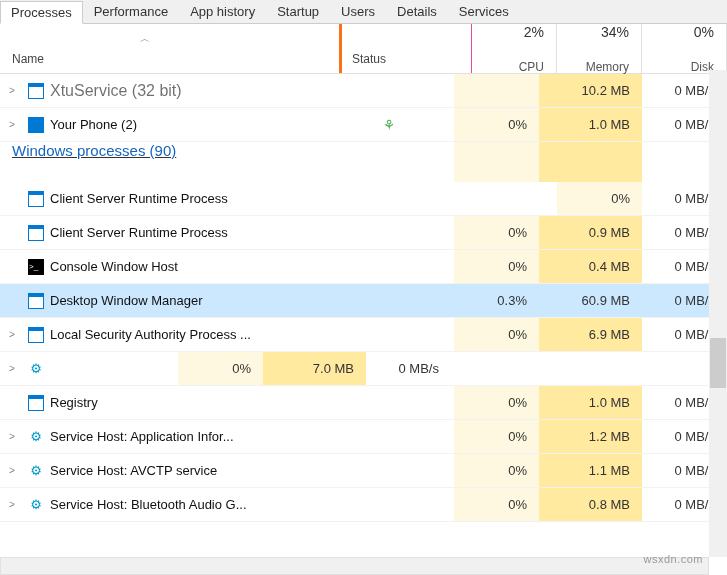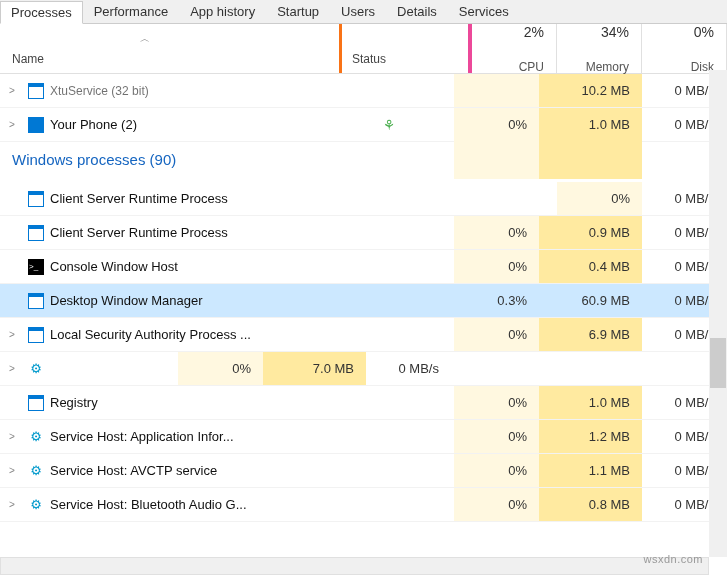--- a/index.html
+++ b/index.html
@@ -5,21 +5,21 @@
     * { margin: 0; padding: 0; box-sizing: border-box; font-family: "Segoe UI", Tahoma, sans-serif; }
     body { background: #fff; font-size: 12px; color: #333; width: 727px; height: 575px; overflow: hidden; position: relative; }
     
     .tabs { display: flex; border-bottom: 1px solid #ccc; background: #f0f0f0; }
     .tab { padding: 3px 10px; cursor: pointer; font-size: 13px; border: 1px solid transparent; }
     .tab.active { background: #fff; border: 1px solid #ccc; border-bottom: 1px solid #fff; position: relative; top: 1px; }
     
     .header-row { display: flex; background: #fff; border-bottom: 1px solid #e0e0e0; height: 50px; position: relative; }
     .chevron-up { position: absolute; left: 140px; top: 8px; font-size: 10px; color: #666; }
     .header-name { flex: 1; padding: 28px 0 6px 12px; font-size: 12px; color: #444; border-right: 3px solid #f97316; }
-    .header-status { width: 130px; padding: 28px 0 6px 10px; font-size: 12px; color: #444; border-right: 4px solid #ec4899; }
+    .header-status { width: 130px; padding: 28px 0 6px 10px; font-size: 12px; color: #444; border-right: 1px solid #ec4899; }
     .header-col { width: 85px; text-align: right; padding: 6px 12px 6px 0; display: flex; flex-direction: column; justify-content: center; border-right: 1px solid #e0e0e0; }
     .header-pct { font-size: 14px; color: #333; }
     .header-label { font-size: 12px; color: #555; margin-top: 20px; }
     
     .rows { height: calc(100% - 95px); overflow-y: hidden; }
     .row { display: flex; align-items: center; height: 34px; border-bottom: 1px solid #f2f2f2; }
     .row.selected { background: #cce8ff; }
     .row.selected .cpu-col, .row.selected .mem-col, .row.selected .disk-col { background: transparent !important; }
     
     .expand-cell { width: 24px; text-align: center; color: #888; font-size: 10px; }
@@ -32,25 +32,25 @@
     .icon-gear { display: flex; align-items: center; justify-content: center; font-size: 13px; color: #0099cc; }
     
     .name-cell { flex: 1; padding-left: 2px; font-size: 13px; color: #111; overflow: hidden; white-space: nowrap; text-overflow: ellipsis; }
     .status-cell { width: 130px; text-align: center; }
     .leaf { width: 16px; height: 16px; color: #4CAF50; font-size: 14px; }
     
     .cpu-col { width: 85px; text-align: right; padding-right: 12px; font-size: 13px; background: #fff8e0; height: 100%; display: flex; align-items: center; justify-content: flex-end; }
     .mem-col { width: 103px; text-align: right; padding-right: 12px; font-size: 13px; background: #ffeaa0; height: 100%; display: flex; align-items: center; justify-content: flex-end; }
     .disk-col { width: 85px; text-align: right; padding-right: 12px; font-size: 13px; height: 100%; display: flex; align-items: center; justify-content: flex-end; }
     
-    .group-row { height: 40px; display: flex; align-items: center; padding-bottom: 6px; }
+    .group-row { height: 40px; display: flex; align-items: flex-start; padding-bottom: 6px; text-decoration: underline; }
     .group-row .cpu-col, .group-row .mem-col, .group-row .disk-col { height: 40px; }
     .group-label { flex: 1; padding-left: 12px; font-size: 15px; color: #1565c0; }
     
-    .cutoff { opacity: 0.6; font-size: 12px; }
+    .cutoff { opacity: 0.6; font-size: 16px; }
     .hscroll { position: absolute; bottom: 0; left: 0; right: 18px; height: 18px; background: #f0f0f0; display: flex; }
     .hscroll-track { flex: 1; background: #f0f0f0; border: 1px solid #e0e0e0; }
     .vscroll { position: absolute; top: 70px; right: 0; bottom: 18px; width: 18px; background: #f0f0f0; }
     .vscroll-thumb { position: absolute; top: 268px; left: 1px; right: 1px; height: 50px; background: #ccc; }
     
     .watermark { position: absolute; bottom: 10px; right: 24px; font-size: 11px; color: #999; letter-spacing: 0.5px; }
   </style>
 </head>
 <body>
 

